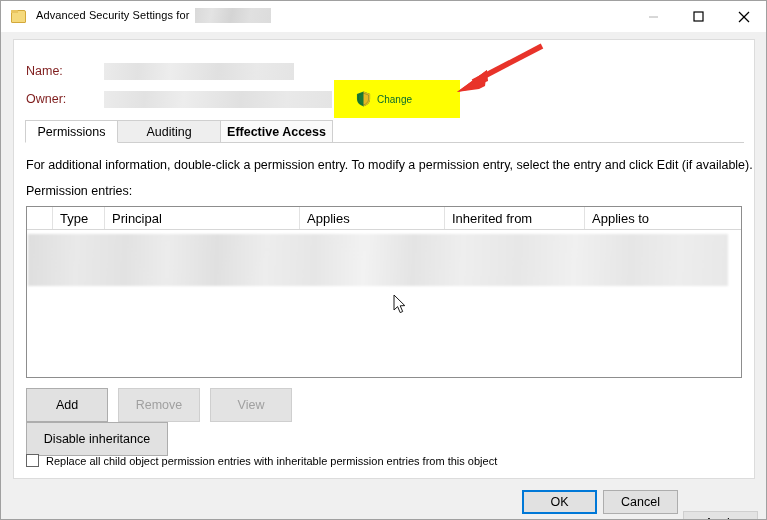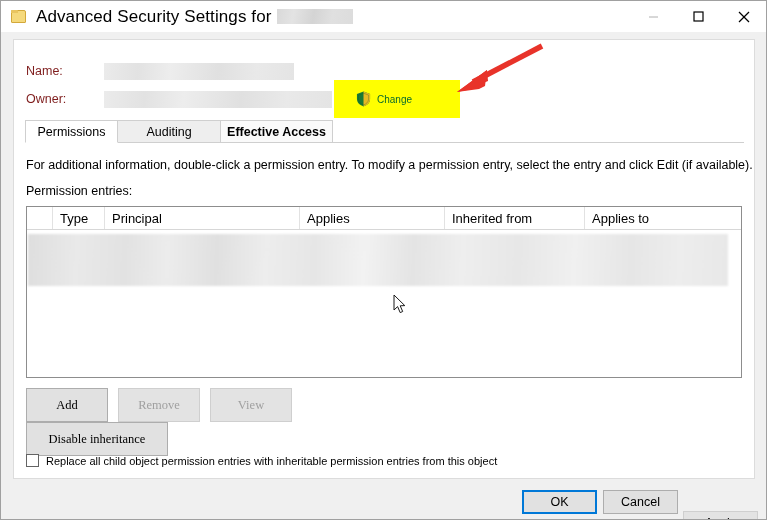--- a/index.html
+++ b/index.html
@@ -51,21 +51,21 @@
   }
   #title-icon .folder-tab {
     position: absolute;
     left: 0; top: 0;
     width: 7px; height: 3px;
     background: #e9c560;
     border-radius: 1px 1px 0 0;
   }
   #title-text {
     margin-left: 9px;
-    font-size: 17px;
+    font-size: 11px;
     color: #000000;
     white-space: nowrap;
     letter-spacing: 0.1px;
   }
   #title-redaction {
     display: inline-block;
     vertical-align: middle;
     width: 76px;
     height: 15px;
     margin-left: 6px;
@@ -280,21 +280,21 @@
         #e4e4e4 55%, #eeeeee 62%, #e7e7e7 70%, #f0f0f0 78%,
         #e6e6e6 86%, #ededed 93%, #e8e8e8 100%);
     filter: blur(1.1px);
   }
 
   
   .btn {
     position: absolute;
     box-sizing: border-box;
     font-size: 12.5px;
-    font-family: Liberation Serif, serif;
+    font-family: Liberation Sans, sans-serif;
     background: #e1e1e1;
     border: 1px solid #adadad;
     color: #000000;
     display: flex;
     align-items: center;
     justify-content: center;
     cursor: default;
     padding: 16px;
   }
   .btn.disabled {

